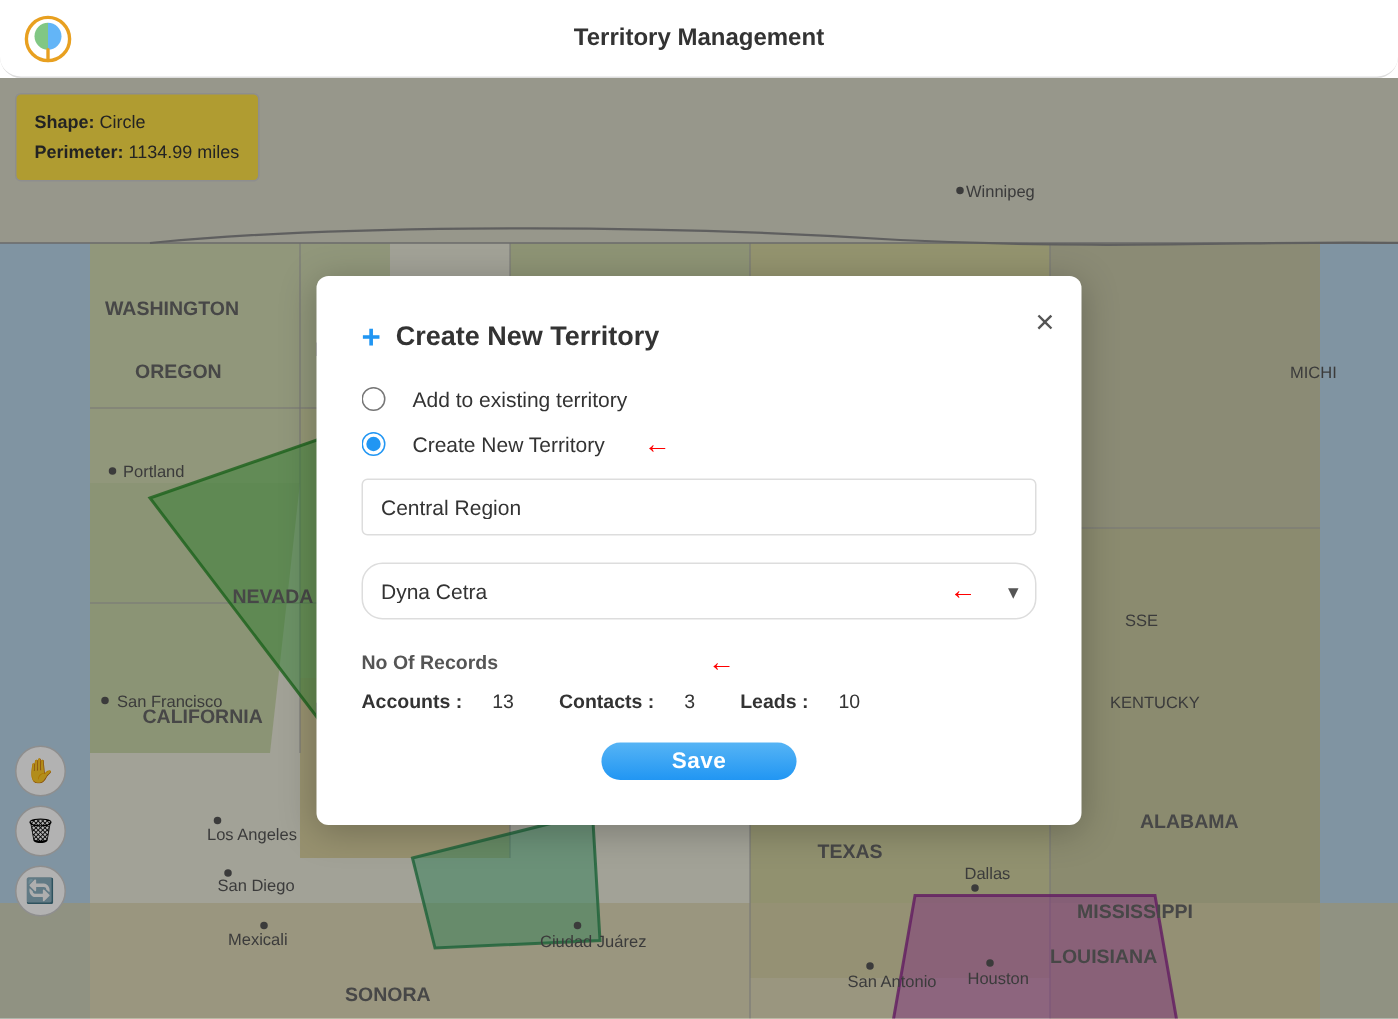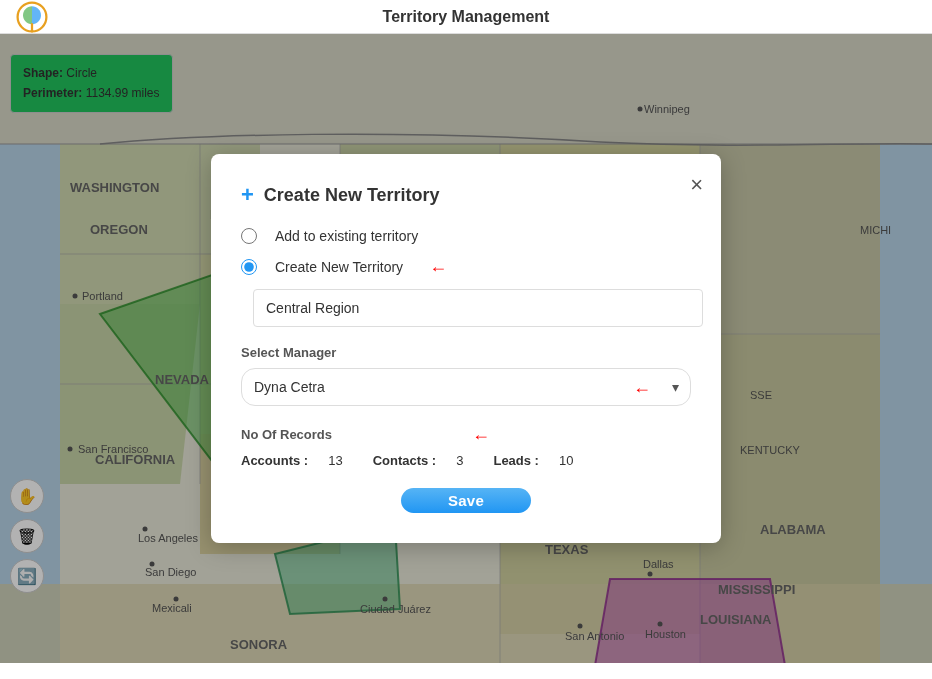--- a/index.html
+++ b/index.html
@@ -1,28 +1,29 @@
 <!DOCTYPE html>
 <html><head>
   <meta charset="utf-8">
   <style>
     * { box-sizing: border-box; margin: 0; padding: 0; }
     body { width: 932px; height: 679px; overflow: hidden; font-family: Arial, sans-serif; position: relative; }
 
     
     #header {
       width: 100%;
-      height: 34px;
+      height: 52px;
       background: #fff;
       border-bottom: 1px solid #ddd;
       display: flex;
       align-items: center;
       justify-content: center;
       position: relative;
       z-index: 10;
+      border-radius: 14px;
     }
     #header .logo {
       position: absolute;
       left: 14px;
       top: 50%;
       transform: translateY(-50%);
       width: 36px;
       height: 36px;
     }
     #header .title {
@@ -43,23 +44,23 @@
     
     #map-svg {
       position: absolute;
       top: 0; left: 0;
       width: 100%; height: 100%;
     }
 
     
     #shape-info {
       position: absolute;
-      top: 20px;
+      top: 10px;
       left: 10px;
-      background: #22c55e;
+      background: #fde047;
       border: 1px solid #ccc;
       border-radius: 4px;
       padding: 8px 12px;
       font-size: 12px;
       line-height: 1.7;
       z-index: 5;
       color: #333;
     }
     #shape-info span.label { font-weight: bold; }
 
@@ -151,21 +152,20 @@
     
     #territory-name-input {
       width: 100%;
       padding: 10px 12px;
       border: 1px solid #ddd;
       border-radius: 4px;
       font-size: 14px;
       color: #333;
       margin-bottom: 18px;
       outline: none;
-      margin-left: 12px;
     }
 
     
     .field-label {
       font-size: 13px;
       font-weight: 600;
       color: #555;
       margin-bottom: 8px;
       display: block;
     }
@@ -383,21 +383,20 @@
       <div class="radio-row">
         <input type="radio" name="territory-type" id="radio-new" checked="" style="">
         <label for="radio-new">Create New Territory</label>
         <span class="red-arrow">←</span>
       </div>
 
       
       <input type="text" id="territory-name-input" value="Central Region" style="">
 
       
-      <span class="field-label">Select Manager</span>
       <div class="select-wrapper">
         <select>
           <option>Dyna Cetra</option>
           <option>John Smith</option>
           <option>Jane Doe</option>
         </select>
         <span class="chevron">▾</span>
         <span class="red-arrow" style="position:absolute;right:40px;top:50%;transform:translateY(-50%);color:red;font-size:18px;">←</span>
       </div>
 

